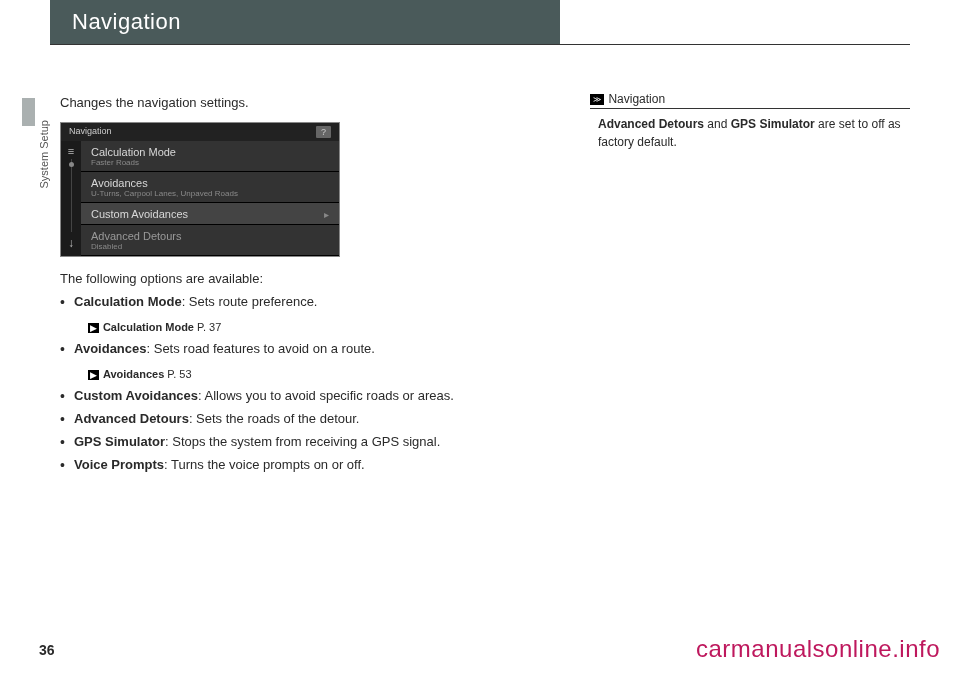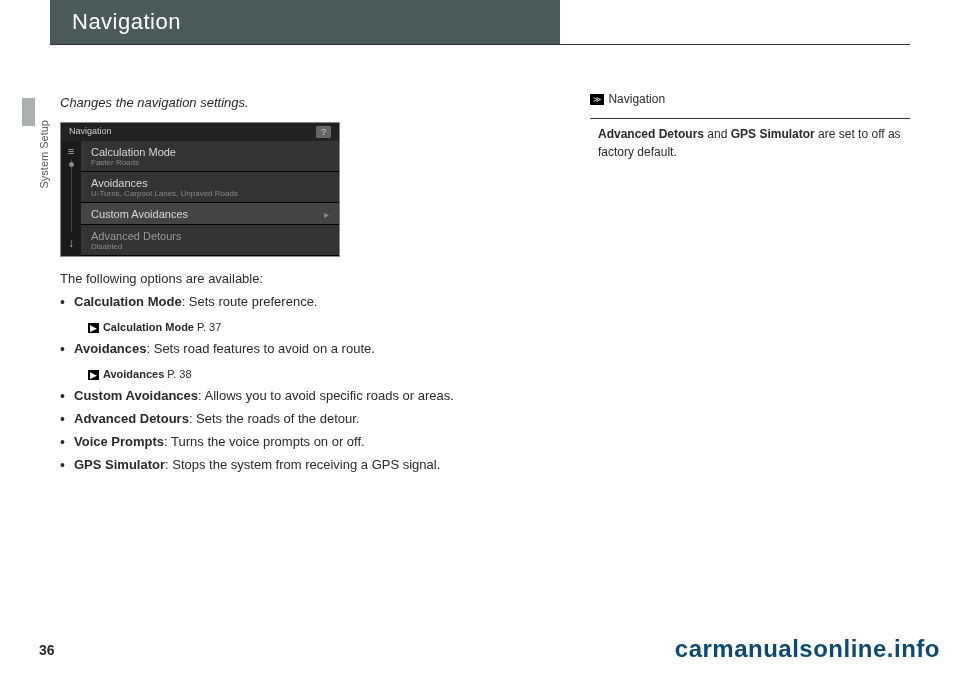--- a/index.html
+++ b/index.html
@@ -78,21 +78,21 @@
     border: 1px solid #555;
     vertical-align: middle;
     position: relative;
   }
   .breadcrumb .sep {
     font-size: 10px;
     margin: 0 3px;
     vertical-align: middle;
   }
   .breadcrumb strong { font-weight: 700; }
-  .intro { margin-bottom: 12px; font-style: italic; }
+  .intro { margin-bottom: 12px; }
   .screenshot {
     width: 280px;
     border: 1px solid #888;
     background: #272727;
     margin-bottom: 14px;
   }
   .ss-header {
     background: #222;
     color: #ccc;
     font-size: 9px;
@@ -159,21 +159,21 @@
   .ref strong { font-weight: 700; }
   .side-col {
     position: absolute;
     left: 590px;
     top: 92px;
     width: 320px;
     font-size: 12px;
   }
   .side-head {
     border-bottom: 1px solid #333;
-    padding-bottom: 12px;
+    padding-bottom: 2px;
     margin-bottom: 6px;
     font-size: 12px;
   }
   .side-head .flag {
     display: inline-block;
     background: #000;
     color: #fff;
     font-size: 8px;
     padding: 1px 3px;
     margin-right: 4px;
@@ -186,22 +186,22 @@
     left: 39px;
     bottom: 20px;
     font-size: 14px;
     font-weight: 600;
   }
   .watermark {
     position: absolute;
     right: 20px;
     bottom: 15px;
     font-size: 24px;
-    color: #0c4a6e;
-    font-weight: 700;
+    color: #be185d;
+    font-weight: 400;
     letter-spacing: 0.5px;
   }
 </style>
 </head>
 <body>
 
 <div class="header-bar">
   <span>Navigation</span>
 </div>
 <div class="rule"></div>
@@ -250,33 +250,33 @@
 
   <div class="following">The following options are available:</div>
 
   <ul class="opts">
     <li>
       <span class="opt-title">Calculation Mode</span><span>: Sets route preference.</span>
       <div class="ref"><span class="ref-icon">▶</span><strong>Calculation Mode</strong> <span>P. 37</span></div>
     </li>
     <li>
       <span class="opt-title">Avoidances</span><span>: Sets road features to avoid on a route.</span>
-      <div class="ref"><span class="ref-icon">▶</span><strong>Avoidances</strong> <span>P. 38</span></div>
+      <div class="ref"><span class="ref-icon">▶</span><strong>Avoidances</strong> <span>P. 53</span></div>
     </li>
     <li>
       <span class="opt-title">Custom Avoidances</span><span>: Allows you to avoid specific roads or areas.</span>
     </li>
     <li>
       <span class="opt-title">Advanced Detours</span><span>: Sets the roads of the detour.</span>
     </li>
     <li>
+      <span class="opt-title">GPS Simulator</span><span>: Stops the system from receiving a GPS signal.</span>
+    </li>
+    <li>
       <span class="opt-title">Voice Prompts</span><span>: Turns the voice prompts on or off.</span>
-    </li>
-    <li>
-      <span class="opt-title">GPS Simulator</span><span>: Stops the system from receiving a GPS signal.</span>
     </li>
   </ul>
 
 </div>
 
 <div class="side-col">
   <div class="side-head">
     <span class="flag">≫</span><span>Navigation</span>
   </div>
   <div class="side-note">

